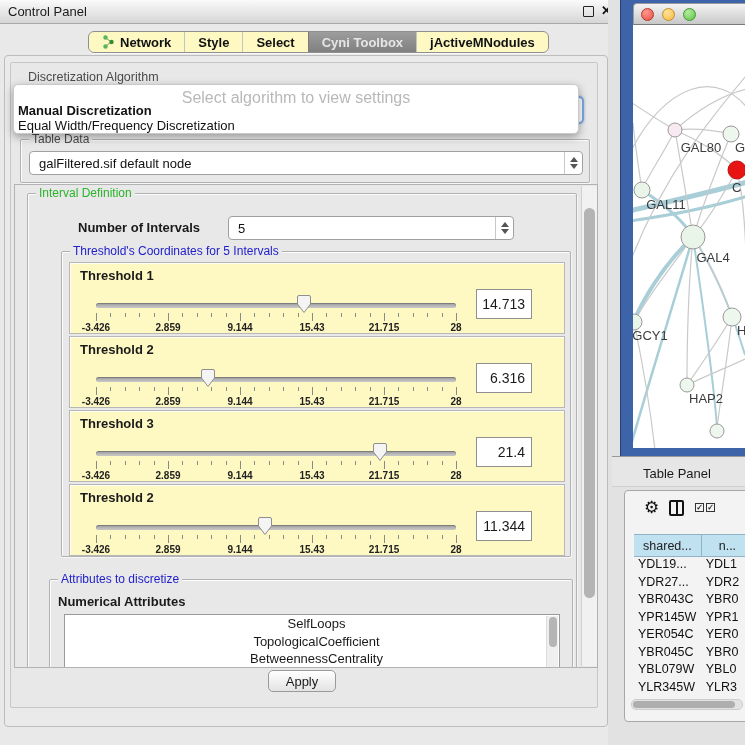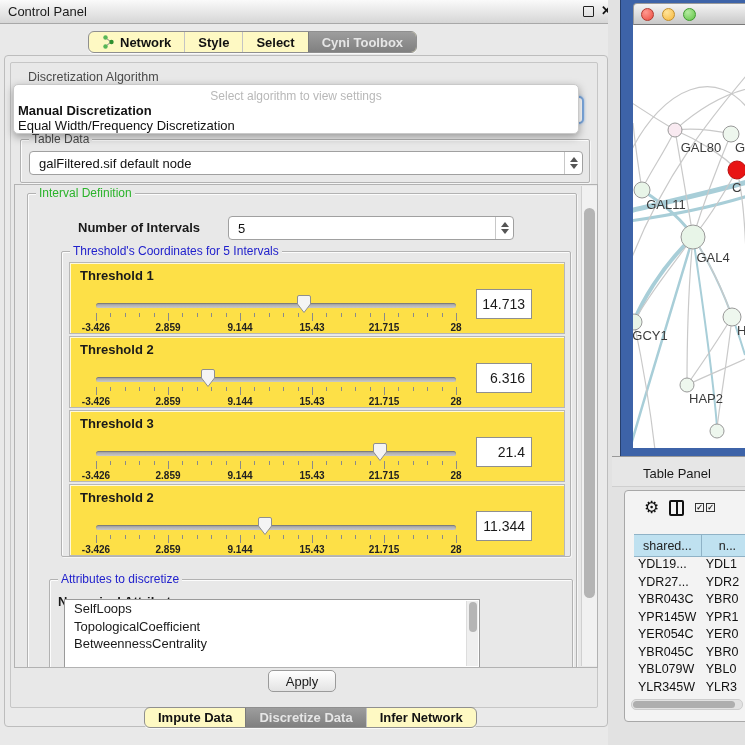--- a/index.html
+++ b/index.html
@@ -43,31 +43,31 @@
   .stepper:before,.stepper:after{content:"";position:absolute;left:5px;border-left:4px solid transparent;border-right:4px solid transparent;}
   .stepper:before{top:5px;border-bottom:5px solid #555;}
   .stepper:after{bottom:5px;border-top:5px solid #555;}
 
   
   .algo-combo{position:absolute;left:28px;top:96px;width:556px;height:28px;border-radius:5px;
     background:#fff;border:2px solid #7ba7dd;box-shadow:0 0 3px #8fb6e6;}
 
   .popup{position:absolute;left:13px;top:84px;width:566px;height:50px;background:#fff;
     border:1px solid #c9c9c9;border-radius:5px;box-shadow:0 3px 8px rgba(0,0,0,.35);z-index:5;}
-  .popup .hint{position:absolute;top:4px;left:0;width:100%;text-align:center;font-size:12px;color:#b8b8b8;}
+  .popup .hint{position:absolute;top:4px;left:0;width:100%;text-align:center;font-size:16px;color:#b8b8b8;}
   .popup .opt{position:absolute;left:4px;font-size:13px;color:#111;white-space:nowrap;}
   .popup .opt.b{font-weight:bold;}
 
   .viewport{position:absolute;left:14px;top:184px;width:584px;height:484px;
     border:1px solid #b2b2b2;background:#e8e8e8;overflow:hidden;}
   .vscroll{position:absolute;left:581px;top:186px;width:16px;height:480px;background:#f1f1f1;
     border-left:1px solid #d0d0d0;}
   .vscroll .thumb{position:absolute;left:2px;top:22px;width:11px;height:390px;background:#b4b4b4;border-radius:6px;}
 
-  .tpanel{position:absolute;left:7px;width:496px;height:72px;border:1px solid #b7b7b7;background:#fde047;
+  .tpanel{position:absolute;left:7px;width:496px;height:72px;border:1px solid #b7b7b7;background:#fef9c3;
     box-shadow:inset 1px 1px 0 rgba(255,255,255,.8);}
   .tpanel .tlabel{position:absolute;left:10px;top:5px;font-size:13px;font-weight:bold;}
   .track{position:absolute;left:26px;top:40px;width:360px;height:5px;border-radius:3px;
     background:linear-gradient(#9e9e9e,#c9c9c9);box-shadow:inset 0 1px 1px rgba(0,0,0,.25);}
   .thumbp{position:absolute;top:31px;width:16px;height:20px;}
   .ticks{position:absolute;left:26px;top:50px;width:360px;height:9px;}
   .tick{position:absolute;top:0;width:1px;background:#8a8a8a;}
   .tick.minor{height:4px;}
   .tick.major{height:8px;}
   .tlabels{position:absolute;left:26px;top:59px;width:360px;height:11px;}
@@ -127,20 +127,21 @@
         <div class="item"><svg class="net-ico" viewBox="0 0 13 14">
             <line x1="4" y1="3" x2="9" y2="7" stroke="#888" stroke-width="1"></line>
             <line x1="4" y1="11" x2="9" y2="7" stroke="#888" stroke-width="1"></line>
             <circle cx="3.5" cy="2.5" r="2.2" fill="#57b657"></circle>
             <circle cx="3.5" cy="11.5" r="2.2" fill="#57b657"></circle>
             <circle cx="9.5" cy="7" r="2.2" fill="#2e8f2e"></circle>
           </svg>Network</div>
         <div class="item">Style</div>
         <div class="item">Select</div>
         <div class="item sel">Cyni Toolbox</div>
+        <div class="item">jActiveMNodules</div>
       </div>
 
     <div class="cp-outer"></div>
     <div class="cp-inner"></div>
 
     <div class="glabel dark" style="position:absolute;left:28px;top:70px;font-size:12.5px;z-index:1;">Discretization Algorithm</div>
     <div class="algo-combo"></div>
 
     <div class="popup">
       <div class="hint">Select algorithm to view settings</div>
@@ -343,42 +344,37 @@
                 <span style="left:360px">28</span>
               </div>
               <div class="vbox">11.344</div>
             </div>
           </div>
       </div>
 
       <div class="grp" style="left:34px;top:394px;width:524px;height:108px;">
         <span class="glabel blue">Attributes to discretize</span>
         <div style="position:absolute;left:8px;top:14px;font-size:13px;font-weight:bold;">Numerical Attributes</div>
-        <div class="attr-list" style="left:14px;top:19px;width:416px;height:70px;" id="attrList">
+        <div class="attr-list" style="left:14px;top:34px;width:496px;height:70px;text-align:center;" id="attrList">
           <div class="li">SelfLoops</div>
             <div class="li">TopologicalCoefficient</div>
             <div class="li">BetweennessCentrality</div>
             <div class="attr-scroll">
               <div class="thumb"></div>
             </div>
         </div>
       </div>
     </div>
 
     <div class="vscroll">
         <div class="thumb"></div>
       </div>
 
     <div class="apply-btn">Apply</div>
 
-    <div class="seg" style="left:144px;top:707px;height:21px;" id="bottomTabs">
-        <div class="item">Impute Data</div>
-        <div class="item sel">Discretize Data</div>
-        <div class="item">Infer Network</div>
-      </div>
   </div>
 
   <div class="right-bg"></div>
 
   <div class="net-win">
     <div class="net-titlebar">
       <div class="tl" id="tlRed" style="left: 7px; background: radial-gradient(circle at 35% 30%, rgb(255, 154, 144), rgb(236, 75, 64)); border: 1px solid rgb(176, 58, 48);"></div>
       <div class="tl" id="tlYellow" style="left: 28px; background: radial-gradient(circle at 35% 30%, rgb(255, 228, 154), rgb(246, 183, 60)); border: 1px solid rgb(194, 142, 42);"></div>
       <div class="tl" id="tlGreen" style="left: 49px; background: radial-gradient(circle at 35% 30%, rgb(180, 235, 160), rgb(95, 195, 68)); border: 1px solid rgb(63, 154, 48);"></div>
     </div>

